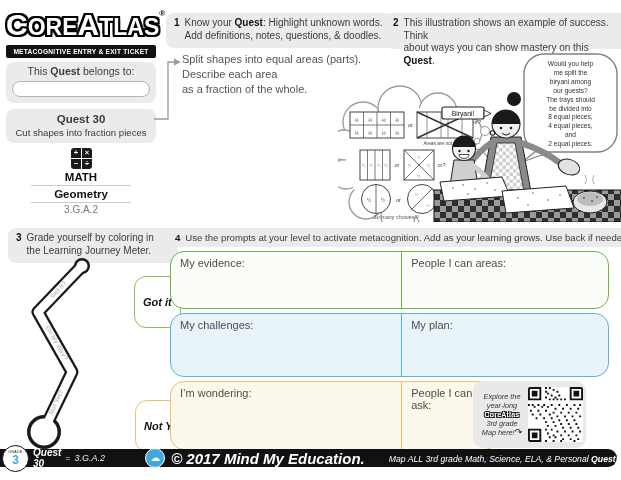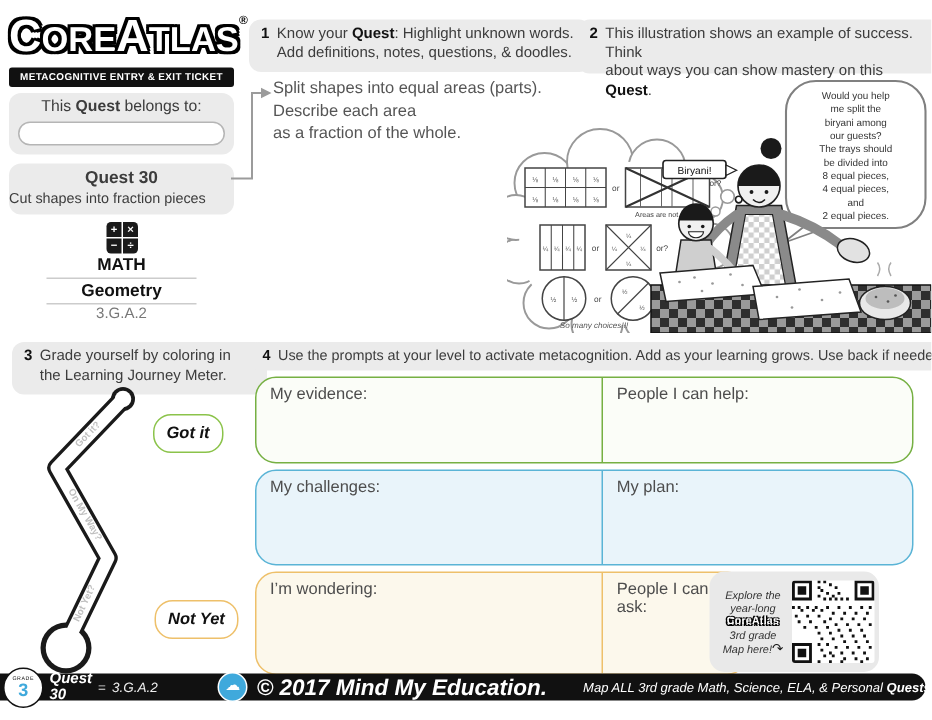--- a/index.html
+++ b/index.html
@@ -9,42 +9,42 @@
   .num{font-weight:bold;color:#111;margin-right:5px;}
   
   #logo{width:150px;text-align:center;font-weight:900;color:#fff;letter-spacing:0;line-height:1;
         text-shadow:-2px -2px 0 #000,2px -2px 0 #000,-2px 2px 0 #000,2px 2px 0 #000,0 -2px 0 #000,0 2px 0 #000,-2px 0 0 #000,2px 0 0 #000;}
   #logo .big{font-size:30px;} #logo .sm{font-size:23px;margin-top:32px;} #logo .mark{font-size:8px;color:#000;text-shadow:none;vertical-align:top;}
   #banner{width:150px;height:13px;background:#111;border-radius:2px;color:#fff;font-size:6.6px;font-weight:bold;
           letter-spacing:.25px;text-align:center;line-height:13px;}
   .ownerlbl{font-size:10.5px;text-align:center;color:#3c3c3c;}
   #owner-input{position:absolute;left:6px;top:19px;width:124px;height:14px;border:1px solid #b5b5b5;border-radius:9px;background:#fff;padding:0 6px;font-size:10px;}
   .qnum{font-size:11.5px;font-weight:bold;text-align:center;margin-top:4px;}
-  .qtitle{font-size:9.6px;color:#3c3c3c;margin-top:2px;}
+  .qtitle{font-size:9.6px;text-align:center;color:#3c3c3c;margin-top:2px;}
   #mathicon{display:grid;grid-template-columns:10px 10px;grid-template-rows:10px 10px;gap:1px;background:#fff;border:1px solid #fff;width:21px;}
   #mathicon span{background:#1a1a1a;color:#fff;font-size:7.5px;font-weight:bold;text-align:center;line-height:10px;}
   #mathicon span:nth-child(1){border-radius:3px 0 0 0;} #mathicon span:nth-child(2){border-radius:0 3px 0 0;}
   #mathicon span:nth-child(3){border-radius:0 0 0 3px;} #mathicon span:nth-child(4){border-radius:0 0 3px 0;}
   .subj{width:150px;text-align:center;font-weight:bold;font-size:11.5px;color:#111;}
   .rule{width:100px;border-top:1px solid #ccc;left:25px;}
   .std{width:150px;text-align:center;font-size:10px;color:#777;}
   
   .pbox{padding:4px 8px;display:flex;font-size:10px;line-height:12.5px;}
   .pbox .lines b{color:#111;}
   
   #desc{font-size:11px;color:#555;line-height:15px;}
   
   .panel{position:absolute;border:1.6px solid var(--c);border-radius:14px;display:flex;overflow:hidden;}
   .panel .cell{padding:5px 9px;font-size:11px;color:#4d4d4d;}
   .panel .cell.left{width:212px;flex:none;}
   .panel .pdiv{width:1.2px;background:var(--c);flex:none;}
   .panel .cell.right{flex:1;}
   
-  .pill{position:absolute;background:#fff;border:1.6px solid var(--c);border-radius:12px;padding:6px 8px;
-        font-size:11px;font-weight:bold;font-style:italic;color:#111;}
+  .pill{position:absolute;background:#fff;border:1.6px solid var(--c);border-radius:12px;padding:19px 8px;
+        font-size:11px;font-weight:bold;font-style:italic;color:#111;margin-left:32px;}
   
   #qrpanel{left:473px;top:381px;width:113px;height:67px;background:#e9e9e9;border-radius:10px;display:flex;align-items:center;padding:11px 3px;box-sizing:border-box;}
   #qrtext{width:52px;text-align:center;font-size:7.3px;font-style:italic;color:#333;line-height:9px;}
   #qrtext .logoline{font-style:normal;font-weight:900;font-size:7px;letter-spacing:.2px;color:#fff;
         text-shadow:-1px -1px 0 #000,1px -1px 0 #000,-1px 1px 0 #000,1px 1px 0 #000;}
   #qrtext .arrow{font-style:normal;font-size:9px;color:#111;}
   
   #footer{left:0;top:449px;width:617px;height:18px;background:#111;border-radius:0 9px 9px 0;display:flex;align-items:center;color:#fff;padding-left:33px;box-sizing:border-box;font-size:9px;}
   #footer .q{font-weight:bold;font-size:10px;font-style:italic;}
   #footer .eq{margin:0 4px;color:#ddd;}
@@ -323,21 +323,21 @@
   <div class="pill" style="--c:#eec06a;left:103px;top:400px">Not Yet</div>
 
   <div class="abs graybox pbox" style="left:167px;top:228px;width:446px;height:11px;font-size:9.6px;border-radius:5px">
     <span class="num">4</span>
     <span class="lines" style="white-space:nowrap">Use the prompts at your level to activate metacognition. Add as your learning grows. Use back if needed.</span>
   </div>
 
   <div class="panel" style="--c:#76b043;background:#fbfdf8;left:170px;top:251px;width:437px;height:56px">
     <div class="cell left"><span>My evidence:</span></div>
     <div class="pdiv"></div>
-    <div class="cell right"><span>People I can help:</span></div>
+    <div class="cell right"><span>People I can areas:</span></div>
   </div>
 
   <div class="panel" style="--c:#5ab4d6;background:#e9f4fa;left:170px;top:313px;width:437px;height:62px">
     <div class="cell left"><span>My challenges:</span></div>
     <div class="pdiv"></div>
     <div class="cell right"><span>My plan:</span></div>
   </div>
 
   <div class="panel" style="--c:#eec06a;background:#fcf8ec;left:170px;top:381px;width:327px;height:67px">
     <div class="cell left"><span>I’m wondering:</span></div>

